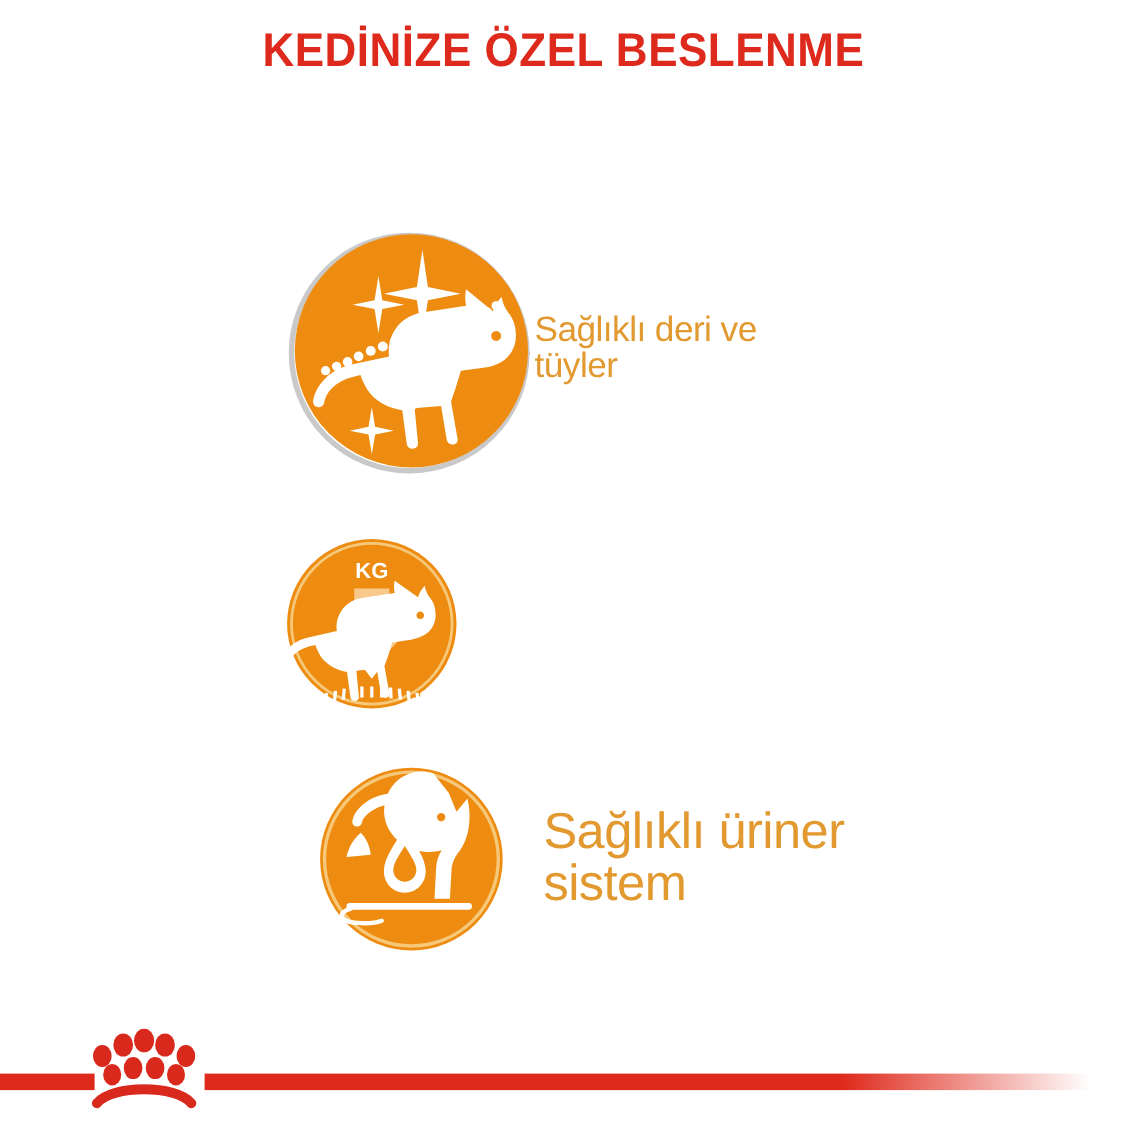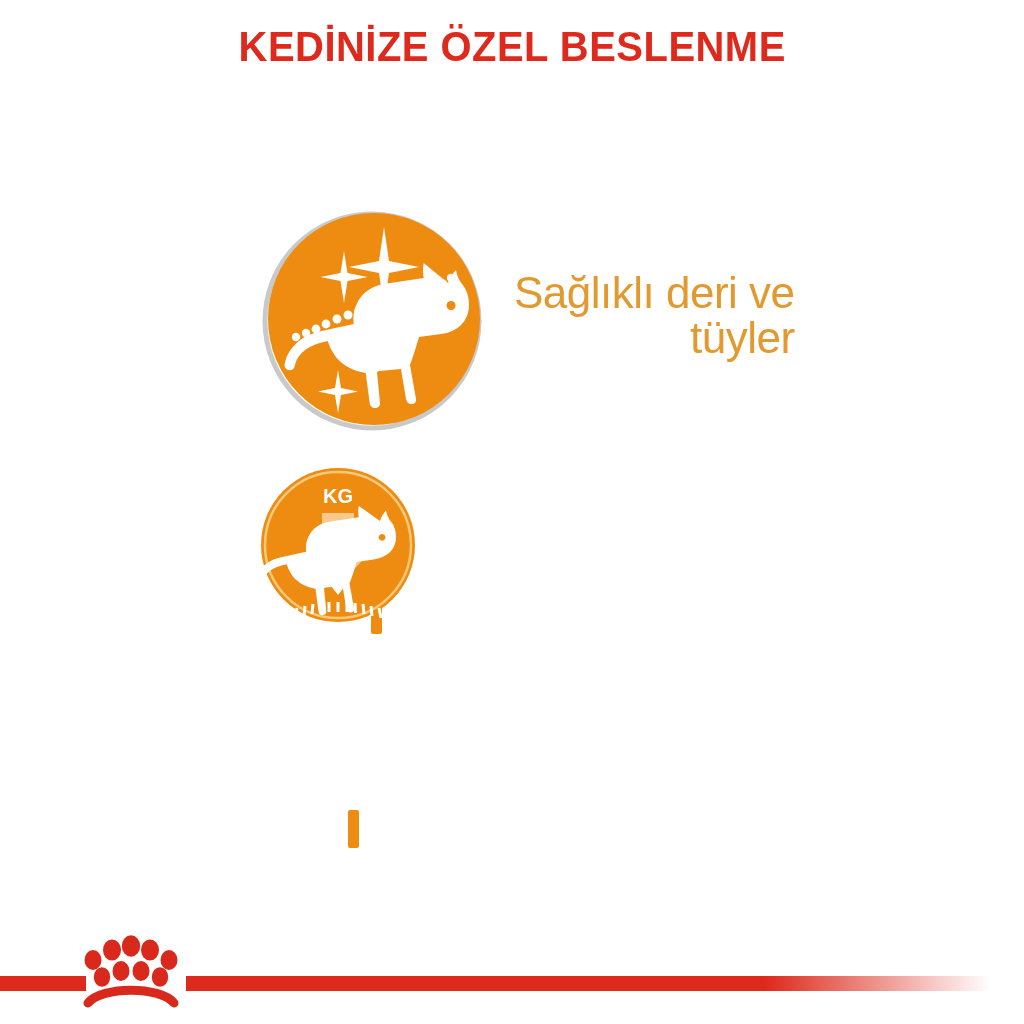--- a/index.html
+++ b/index.html
@@ -34,41 +34,41 @@
   .benefits{
     position:absolute;
     top:150px;left:0;width:100%;height:760px;
   }
   .benefit{
     position:absolute;
     display:flex;
     align-items:center;
   }
   .b1{ top:55px; left:258px; }
-  .b2{ top:315px; left:258px; }
+  .b2{ top:337px; left:258px; }
   .b3{ top:545px; left:288px; }
 
   .icon-circle{
     position:relative;
     flex:0 0 auto;
   }
   .c1{ width:228px;height:228px; }
   .c2{ width:160px;height:160px; }
   .c3{ width:172px;height:172px; }
 
   .benefit-label{
     color:#E2992F;
     font-size:46px;
     line-height:1.02;
     font-family:"Liberation Sans", sans-serif;
     font-weight:400;
     letter-spacing:-0.5px;
     white-space:pre-line;
   }
-  .l1{ margin-left:28px; font-size:44px; margin-top:-6px;text-align:right;}
+  .l1{ font-size:32px; margin-top:-6px;}
   .l2{ margin-left:52px; font-size:45px; }
   .l3{ margin-left:34px; font-size:46px; margin-top:-4px;}
 
   
   .dash{
     position:absolute;
     background:#EE8C11;
     border-radius:2px;
   }
   .dash-a{ top:165px; left:460px; width:11px; height:52px; transform:rotate(27deg); }
@@ -234,20 +234,76 @@
           <line x1="97" y1="138" x2="97.5" y2="148"></line>
           <line x1="105" y1="139" x2="106" y2="149"></line>
           <line x1="113" y1="141" x2="114" y2="151"></line>
           <line x1="121" y1="143" x2="123" y2="153"></line>
           <line x1="129" y1="146" x2="131" y2="156"></line>
         </g>
       </svg>
     </div>
   </div>
 
+  <div class="benefit b3">
+    <div class="icon-circle c3">
+      <svg width="172" height="172" viewBox="0 0 172 172">
+        <circle cx="86" cy="86" r="83" fill="#EE8C11"></circle>
+        <circle cx="86" cy="86" r="79" fill="none" stroke="#F6C87A" stroke-width="3"></circle>
+
+        <path fill="#FFFFFF" d="
+          M120 26
+          l7 17 l10 -12
+          c2 9 2.5 18 1 27
+          c-1.5 9 -5 17 -10 23
+          c-3 4 -5 9 -5.5 14
+          l-1.5 27
+          h-14
+          l1.5 -28
+          c0.3 -6 2 -11 5 -16
+          c-7 2 -14 2 -21 0.5
+          c-10 -2 -18 -7 -24 -15
+          c-3.5 -4.5 -6 -10 -7 -16
+          c-0.5 -3.5 -0.5 -7 0 -10.5
+          c-7 2 -12.5 5 -17 9.5
+          c-2 2 -3 4 -3.5 6.5
+          c-0.5 2.5 -3 4 -5.5 3.3
+          c-2.5 -0.8 -3.8 -3.3 -3 -5.8
+          c1 -4.5 3.5 -8.3 7 -11.8
+          c6.5 -6.5 15 -10.3 25 -12
+          c4 -9 11 -15.5 20 -18.5
+          c7 -2.3 14.5 -2.3 21.5 0 z
+          M113 44
+          a3.8 3.8 0 1 0 0.1 0 z"></path>
+
+        <path fill="#FFFFFF" d="
+          M80 58
+          c9 14 19 27 19 39
+          c0 11 -8.5 19.5 -19 19.5
+          c-10.5 0 -19 -8.5 -19 -19.5
+          c0 -12 10 -25 19 -39 z"></path>
+        <path fill="#EE8C11" d="
+          M80 74
+          c5 8 10.5 15.5 10.5 22
+          c0 6 -4.7 10.7 -10.5 10.7
+          c-5.8 0 -10.5 -4.7 -10.5 -10.7
+          c0 -6.5 5.5 -14 10.5 -22 z"></path>
+
+        <path fill="#FFFFFF" d="
+          M40 62 c5 5 8 12 9 20 l-22 2 c2 -9 6 -16 13 -22 z"></path>
+
+        <path fill="none" stroke="#FFFFFF" stroke-width="6" stroke-linecap="round" d="
+          M30 129 h108"></path>
+        <path fill="none" stroke="#FFFFFF" stroke-width="4" stroke-linecap="round" d="
+          M31 131 c-12 3 -12 12 6 13 c14 1 22 -2 22 -2"></path>
+      </svg>
+    </div>
+    <div class="benefit-label l3">Sağlıklı üriner
+sistem</div>
+  </div>
 </div>
 
 <div class="footer">
   <div class="rule-left"></div>
   <div class="rule-right"></div>
 
   <div class="crown">
     <svg width="118" height="78" viewBox="0 0 118 78">
       <g fill="#D8291C">
 

